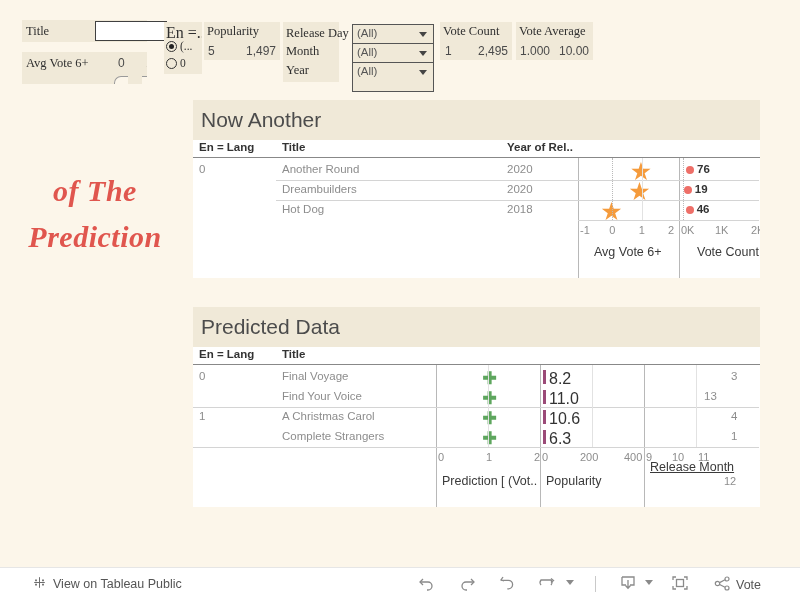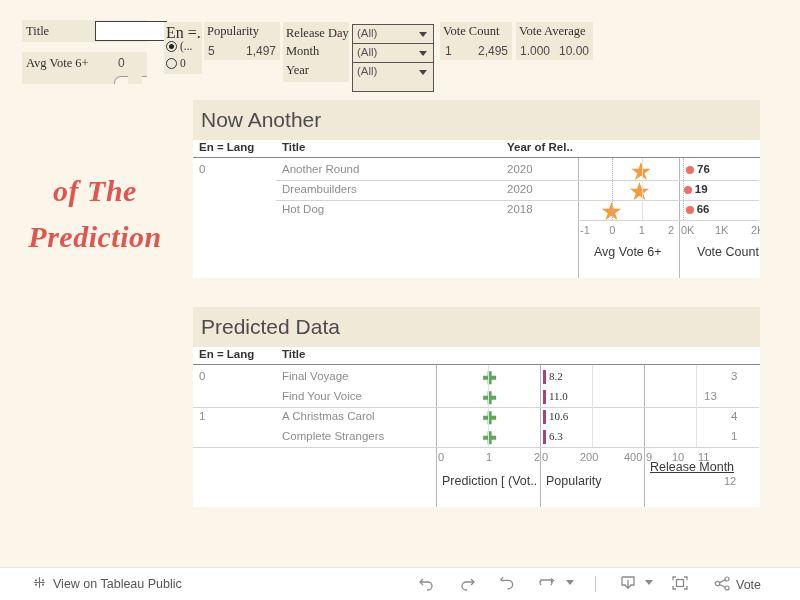--- a/index.html
+++ b/index.html
@@ -63,21 +63,21 @@
   #lr0{top:18px;}
   #lr1{top:35px;}
 
   
   #pop-filter{left:204px;top:22px;width:76px;height:38px;}
   #pop-filter .flabel{position:absolute;left:3px;top:2px;}
   #pop-min{position:absolute;left:4px;top:22px;}
   #pop-max{position:absolute;right:4px;top:22px;}
 
   
-  #release-filter{left:283px;top:22px;width:66px;height:60px;}
+  #release-filter{left:283px;top:22px;width:56px;height:60px;}
   #release-filter .flabel{position:absolute;left:3px;}
   #rl0{top:4px;}
   #rl1{top:22px;}
   #rl2{top:41px;}
   .dd{
     position:absolute;left:352px;width:82px;height:30px;
     background:#f0e9d8;border:1px solid #555;box-sizing:border-box;
   }
   .dd .ddtxt{position:absolute;left:4px;top:2px;font-size:11.5px;color:#555;
     font-family:"Liberation Sans",sans-serif;}
@@ -143,22 +143,22 @@
   .axtitle{position:absolute;font-size:12.5px;color:#3a3a3a;
     font-family:"Liberation Sans",sans-serif;white-space:nowrap;}
 
   .star{position:absolute;color:#f59b3c;font-size:25px;line-height:1;}
   .vcdot{position:absolute;width:8px;height:8px;border-radius:50%;background:#ee6f68;}
   .vclabel{position:absolute;font-size:11.5px;font-weight:bold;color:#333;
     font-family:"Liberation Sans",sans-serif;}
   .plus{position:absolute;color:#5ea65e;font-size:17px;font-weight:bold;line-height:1;
     font-family:"Liberation Sans",sans-serif;}
   .pbar{position:absolute;width:3px;background:#9b4a78;}
-  .plabel{position:absolute;font-size:11px;color:#333;
-    font-family:Liberation Serif, serif;}
+  .plabel{position:absolute;font-size:16px;color:#333;
+    font-family:Liberation Sans, sans-serif;}
   .mlabel{position:absolute;font-size:11.5px;color:#8d8d8d;
     font-family:"Liberation Sans",sans-serif;}
 
   
   #toolbar{
     position:absolute;left:0;bottom:0;width:800px;height:32px;
     background:#ffffff;border-top:1px solid #e6e6e6;
   }
   #tableau-link{
     position:absolute;left:32px;top:7px;height:18px;
@@ -269,21 +269,21 @@
       <div class="cell" style="left: 314px; top: 43px;">2020</div>
       <div class="star" style="left: 435.2px; top: 39px;">★</div>
       <div class="vcdot" style="left: 490.76px; top: 46px;"></div>
       <div class="vclabel" style="left: 501.76px; top: 43px;">19</div>
       <div class="rowline" style="left: 83px; top: 60px; width: 302px;"></div>
       <div class="rowline" style="left: 385px; top: 60px; width: 181px;"></div>
       <div class="cell" style="left: 89px; top: 63px;">Hot Dog</div>
       <div class="cell" style="left: 314px; top: 63px;">2018</div>
       <div class="star" style="left: 407.333px; top: 59px;">★</div>
       <div class="vcdot" style="left: 492.64px; top: 66px;"></div>
-      <div class="vclabel" style="left: 503.64px; top: 63px;">66</div>
+      <div class="vclabel" style="left: 503.64px; top: 63px;">46</div>
       <div class="dotline" style="left: 419.333px; top: 18px; height: 62px;"></div>
       <div class="vline-lite" style="left: 448.667px; top: 18px; height: 62px;"></div>
       <div class="dotline" style="left: 490px; top: 18px; height: 62px;"></div>
       <div class="rowline" style="left: 385px; top: 80px; width: 181px;"></div>
       <div class="axtick" style="left: 387px; top: 84px;">-1</div>
       <div class="axtick" style="left: 416.333px; top: 84px;">0</div>
       <div class="axtick" style="left: 445.667px; top: 84px;">1</div>
       <div class="axtick" style="left: 475px; top: 84px;">2</div>
       <div class="axtick" style="left: 488px; top: 84px;">0K</div>
       <div class="axtick" style="left: 522px; top: 84px;">1K</div>

